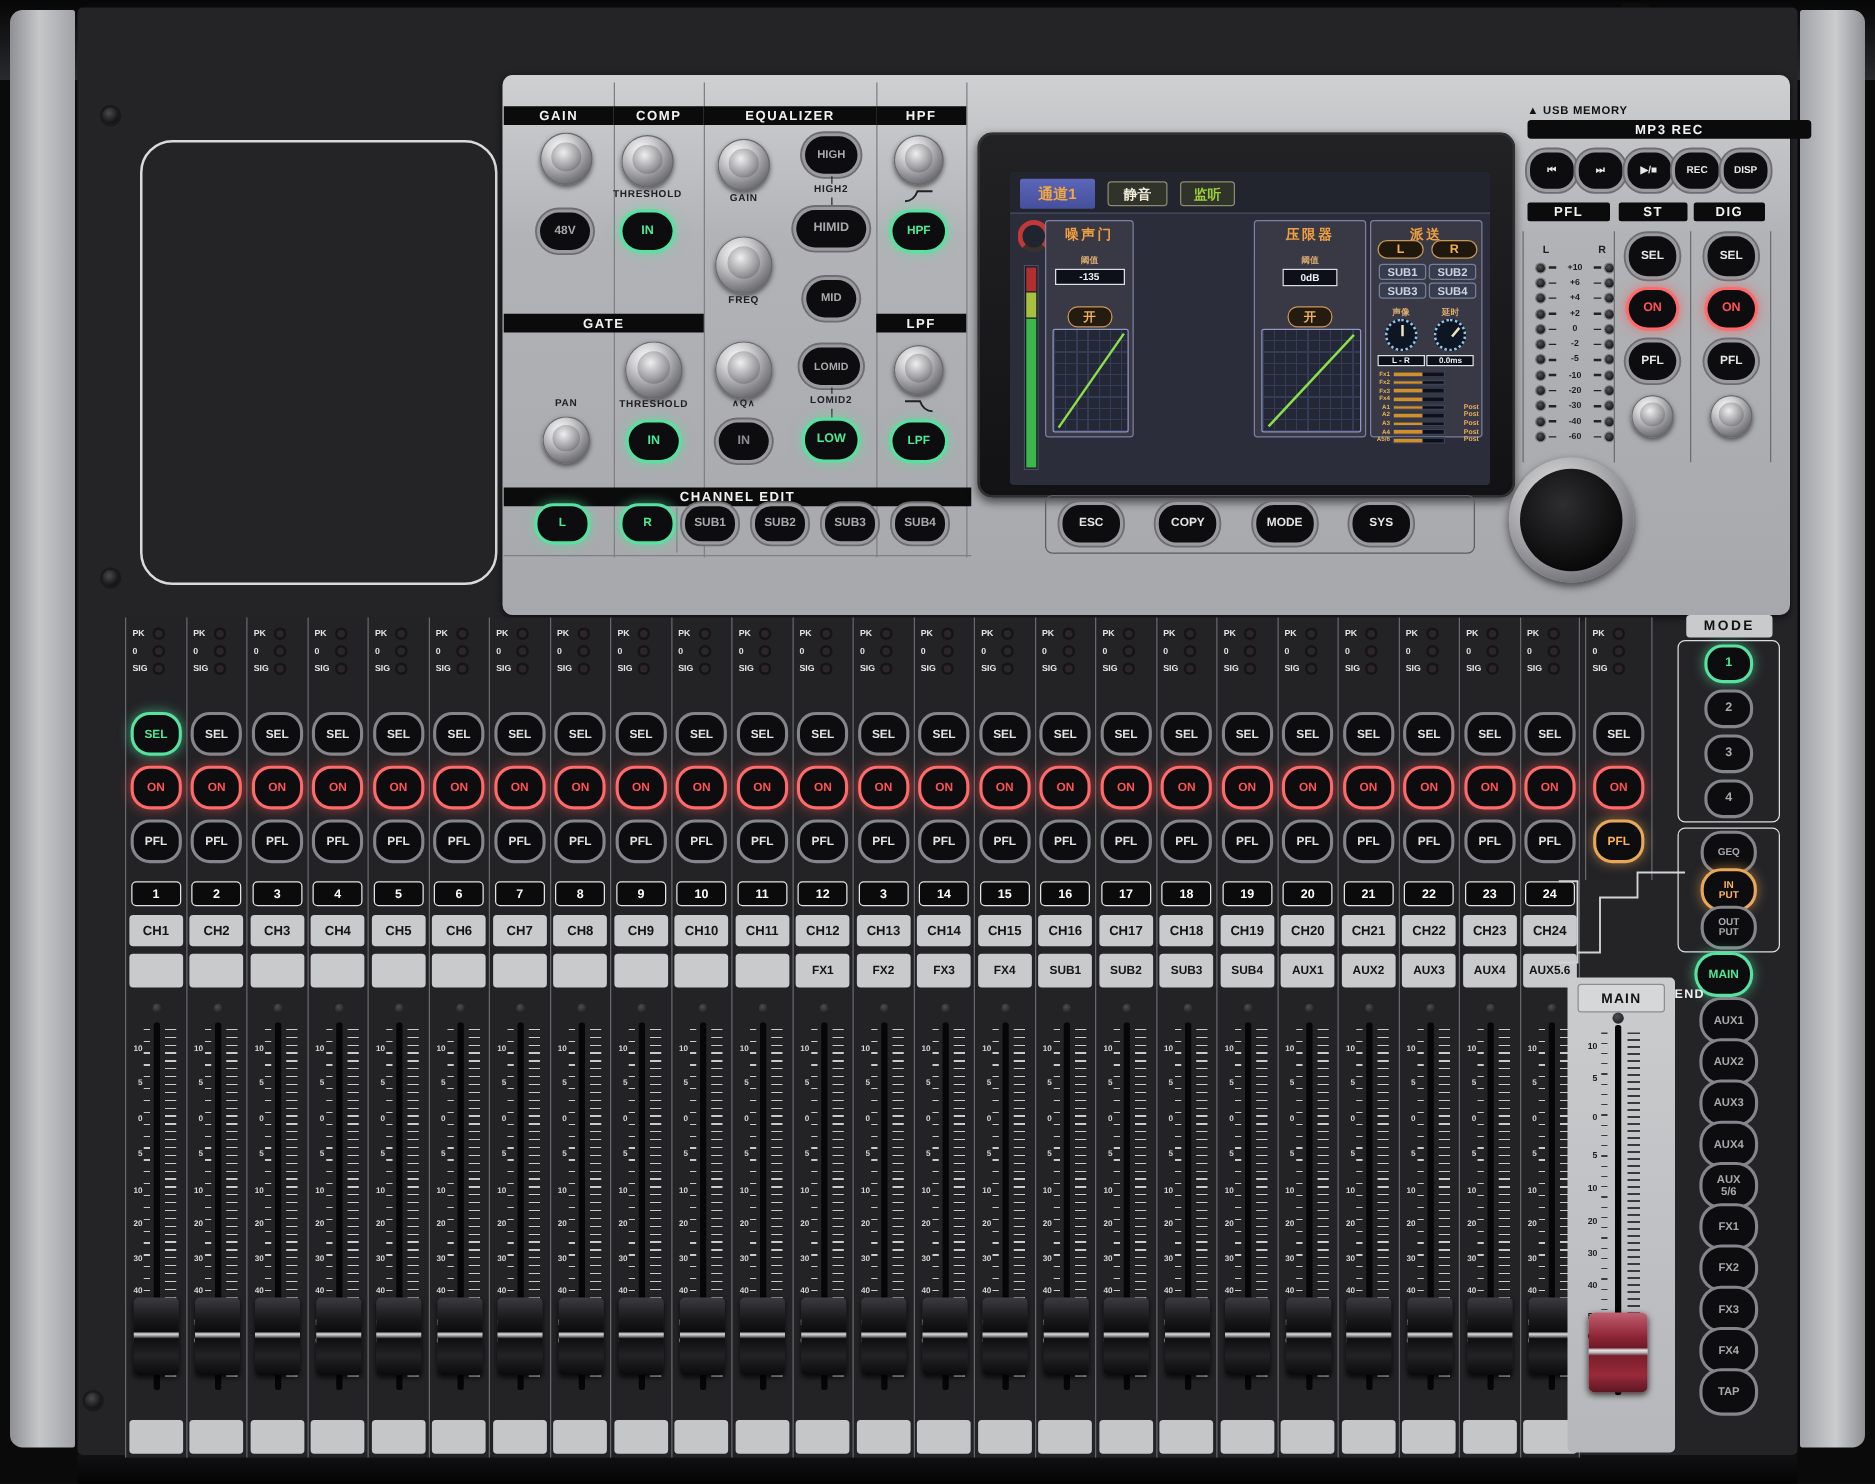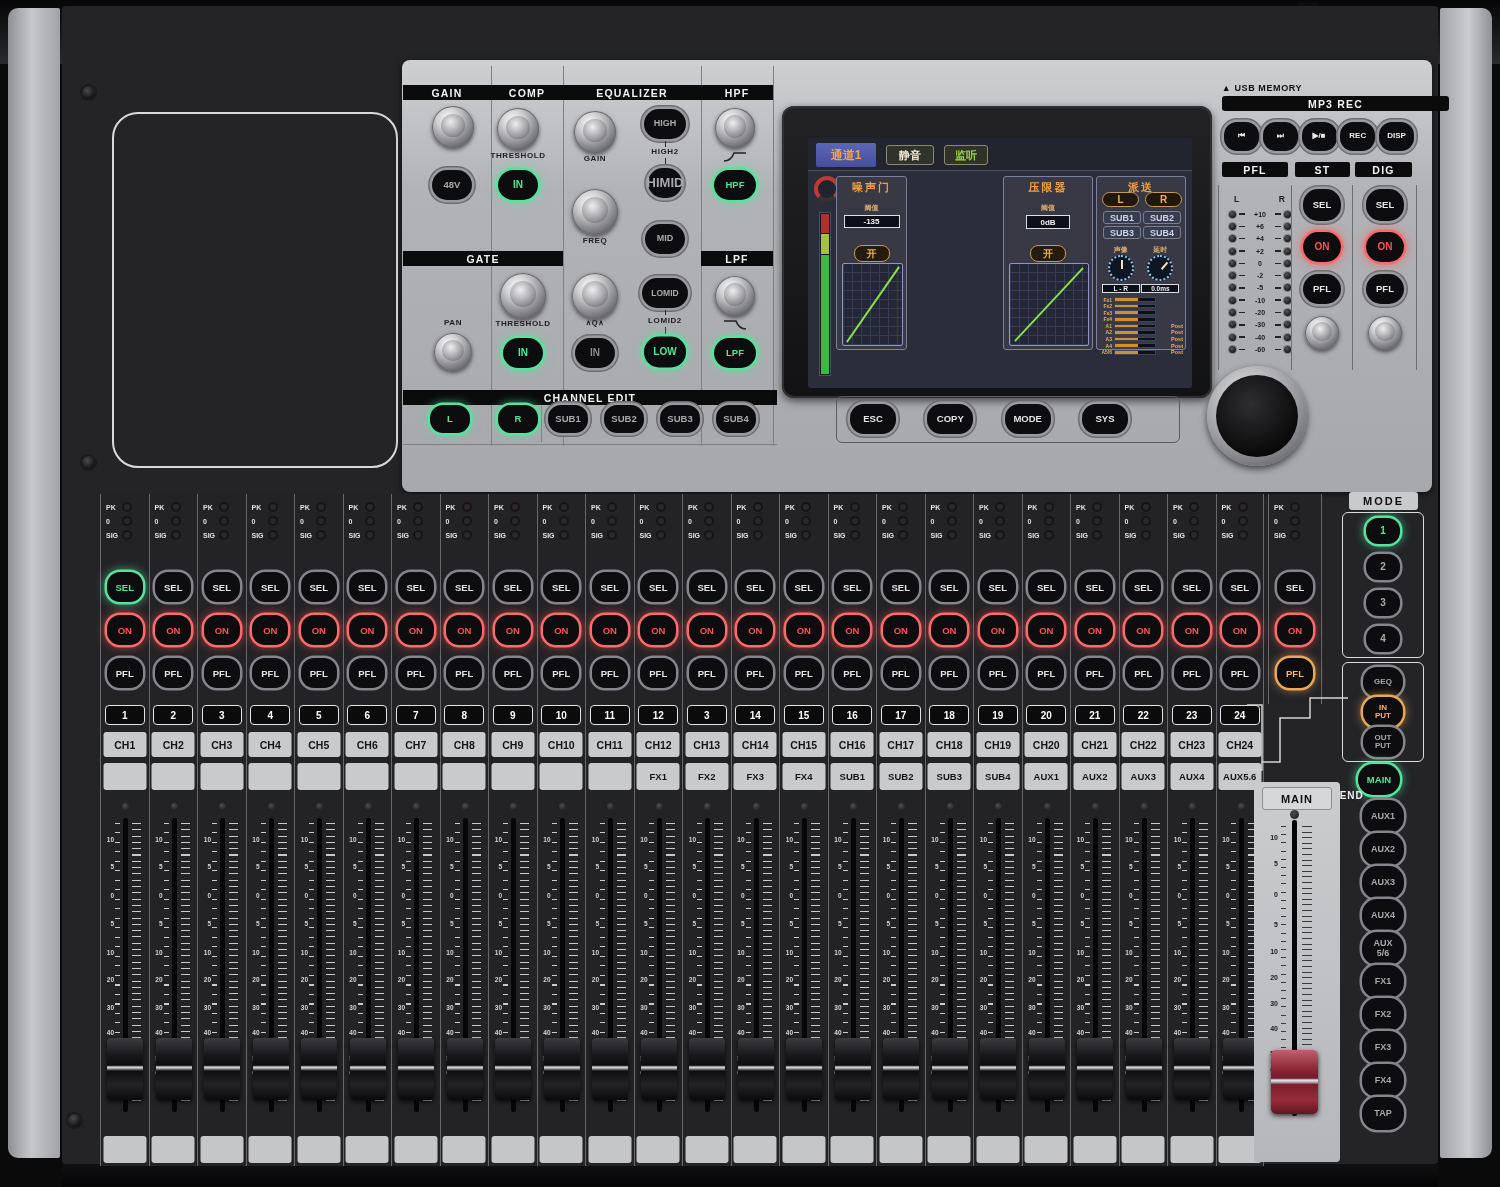--- a/index.html
+++ b/index.html
@@ -172,21 +172,21 @@
 
 <div class="k" style="left:595px;top:132px;width:42px;height:42px"></div>
 <div class="lab" style="left:595px;top:158px">GAIN</div>
 <div class="k" style="left:595px;top:212px;width:46px;height:46px"></div>
 <div class="lab" style="left:595px;top:240px">FREQ</div>
 
 <div class="pill pb ring-s dim" style="left:665px;top:124px;width:42px;height:30px;font-size:9px">HIGH</div>
 <div class="vline" style="left:665px;top:141px;height:6px;background:#2a2a2c"></div>
 <div class="lab" style="left:665px;top:151px">HIGH2</div>
 <div class="vline" style="left:665px;top:158px;height:8px;background:#2a2a2c"></div>
-<div class="pill pb ring-s dim" style="left:665px;top:183px;width:34px;height:30px;font-size:13px">HIMID</div>
+<div class="pill pb ring-s dim" style="left:665px;top:183px;width:56px;height:30px;font-size:10px">HIMID</div>
 <div class="pill pb ring-s dim" style="left:665px;top:239px;width:40px;height:30px;font-size:9px">MID</div>
 <div class="pill pb ring-s dim" style="left:665px;top:293px;width:46px;height:30px;font-size:8.5px">LOMID</div>
 <div class="vline" style="left:665px;top:310px;height:5px;background:#2a2a2c"></div>
 <div class="lab" style="left:665px;top:320px">LOMID2</div>
 <div class="vline" style="left:665px;top:327px;height:9px;background:#2a2a2c"></div>
 <div class="pill pb ring-s lit-g" style="left:665px;top:352px;width:42px;height:31px;font-size:10px">LOW</div>
 
 <div class="k" style="left:735px;top:128px;width:40px;height:40px"></div>
 <svg class="glyph" style="left:735px;top:156px" width="26" height="14">
     <path d="M2,12 Q9,12 12,4 L24,4" fill="none" stroke="#222" stroke-width="1.6"></path>

